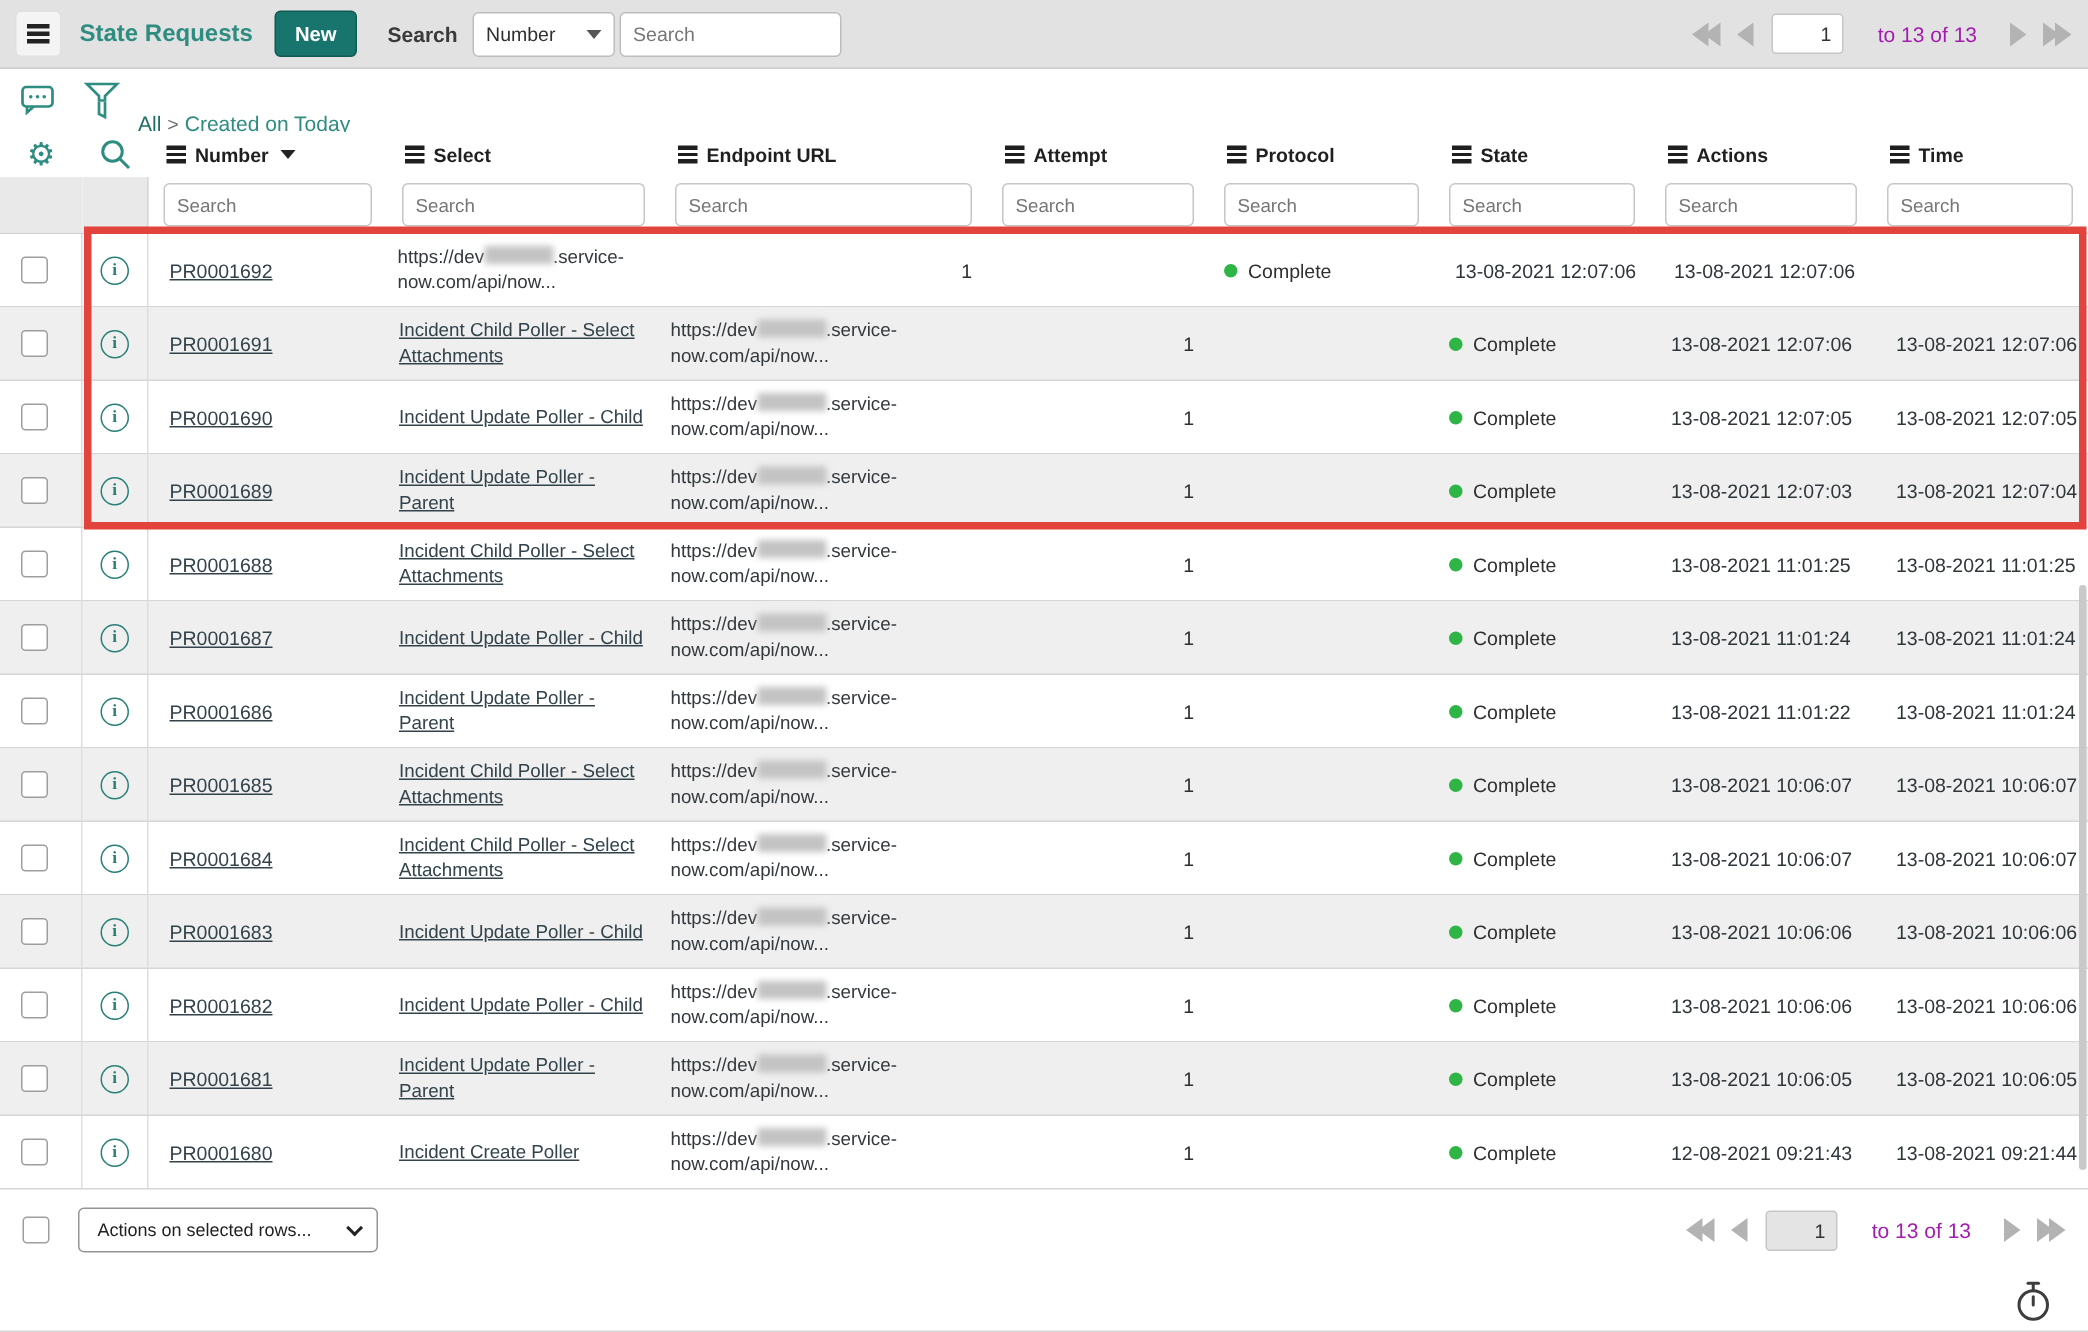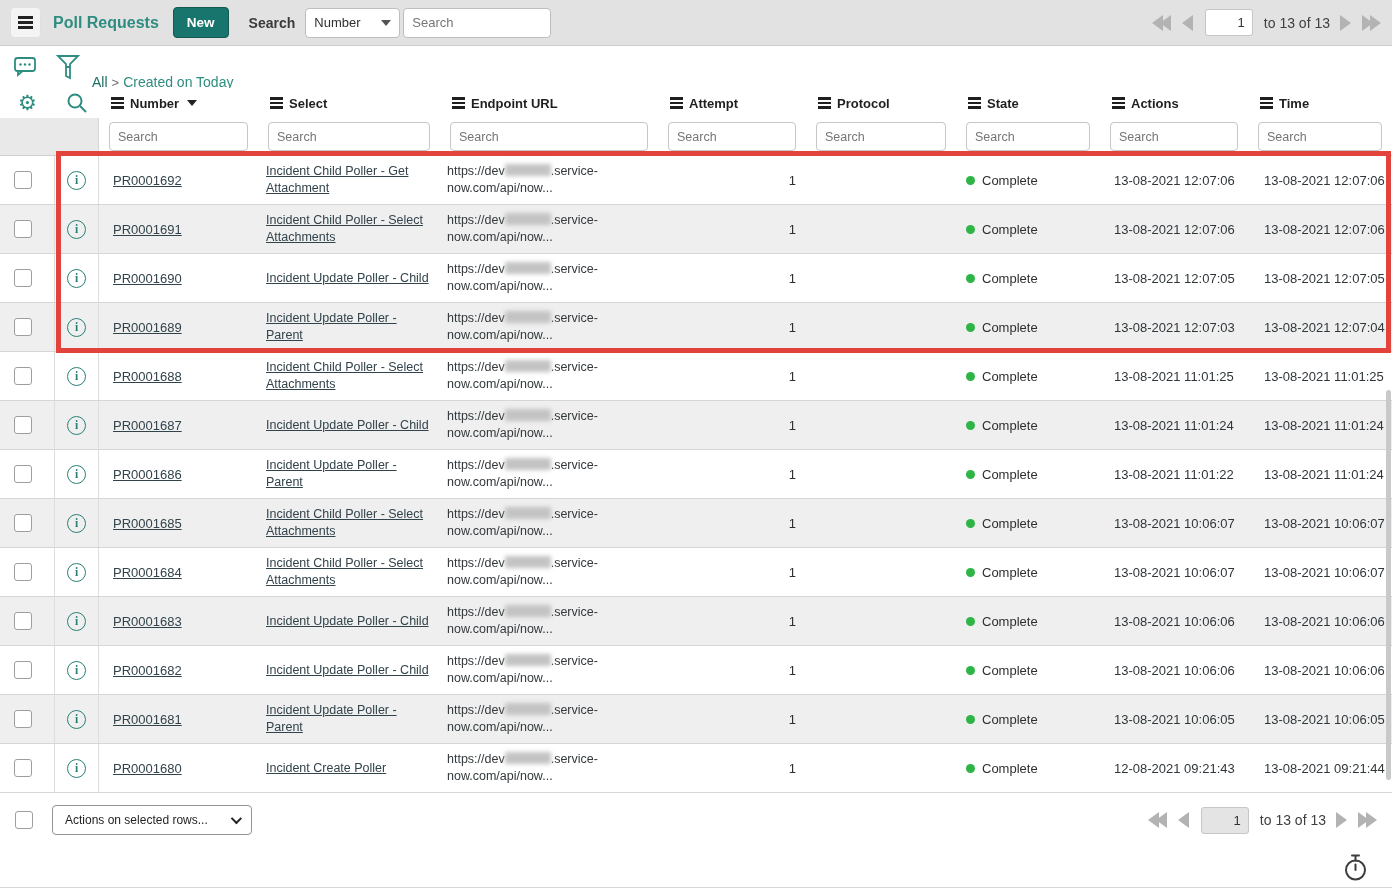--- a/index.html
+++ b/index.html
@@ -34,21 +34,21 @@
   .pager { display:flex; align-items:center; gap:9px; }
   .tri-l,.tri-r { width:0; height:0; border-top:8px solid transparent; border-bottom:8px solid transparent; display:inline-block; }
   .tri-l { border-right:11px solid #b3b3b3; }
   .tri-r { border-left:11px solid #b3b3b3; }
   .pg-btn { display:inline-flex; cursor:pointer; padding:0 1px; }
   .pg-btn.dbl .tri-l + .tri-l { margin-left:-3px; }
   .pg-btn.dbl .tri-r + .tri-r { margin-left:-3px; }
   .pg-input { width:48px; height:27px; border:1px solid #c6c6c6; border-radius:3px; text-align:right;
               padding:0 7px; font-size:13px; font-family:inherit; color:#333; background:#fff; margin:0 2px; }
   .pg-input.gray { background:#e4e4e4; }
-  .pg-range { font-size:14px; color:#404040; white-space:nowrap; margin:0 0; }
+  .pg-range { font-size:14px; color:#a21caf; white-space:nowrap; margin:0 12px; }
 
   
   .toolbar2 { height:42px; background:#fff; display:flex; align-items:center; position:relative; }
   .icon-slot { position:absolute; cursor:pointer; display:flex; align-items:center; justify-content:center; }
   .crumb { position:absolute; left:92px; top:28px; font-size:14px; white-space:nowrap; }
   .crumb a { text-decoration:none; cursor:pointer; }
   .crumb .all { color:#1d6f63; }
   .crumb .sep { color:#6d6d6d; margin:0 4px; font-size:13px; }
   .crumb .filt { color:#2e8d80; }
 
@@ -121,21 +121,21 @@
 </style>
 </head>
 <body>
 
 <div class="app">
 
   <div class="topbar">
     <div class="menu-btn">
       <span class="burger"></span>
     </div>
-    <span class="list-title">Poll Requests</span>
+    <span class="list-title">State Requests</span>
     <button class="new-btn">New</button>
     <span class="search-lbl">Search</span>
     <div class="field-select">
       <span>Number</span>
       <span class="tri-down"></span>
     </div>
     <input class="top-search" placeholder="Search" style="">
     <div class="flex-sp"></div>
     <div class="pager">
       <span class="pg-btn dbl">
@@ -238,21 +238,20 @@
 
   <div id="rows-body">
     <div class="row grid">
       <div class="c-sel">
           <input type="checkbox" style="">
         </div>
       <div class="c-info">
           <span class="i-icon">i</span>
         </div>
       <div class="c-number"><a>PR0001692</a></div>
-      <div class="c-poller"><a>Incident Child Poller - Get Attachment</a></div>
       <div class="c-url"><span>https://dev</span><span class="redact"></span><span>.service-</span><br><span>now.com/api/now...</span></div>
       <div class="c-att">1</div>
       <div class="c-proto"></div>
       <div class="c-state">
         <span class="dot"></span>
         <span>Complete</span>
       </div>
       <div class="c-created">13-08-2021 12:07:06</div>
       <div class="c-time">13-08-2021 12:07:06</div>
     </div>

